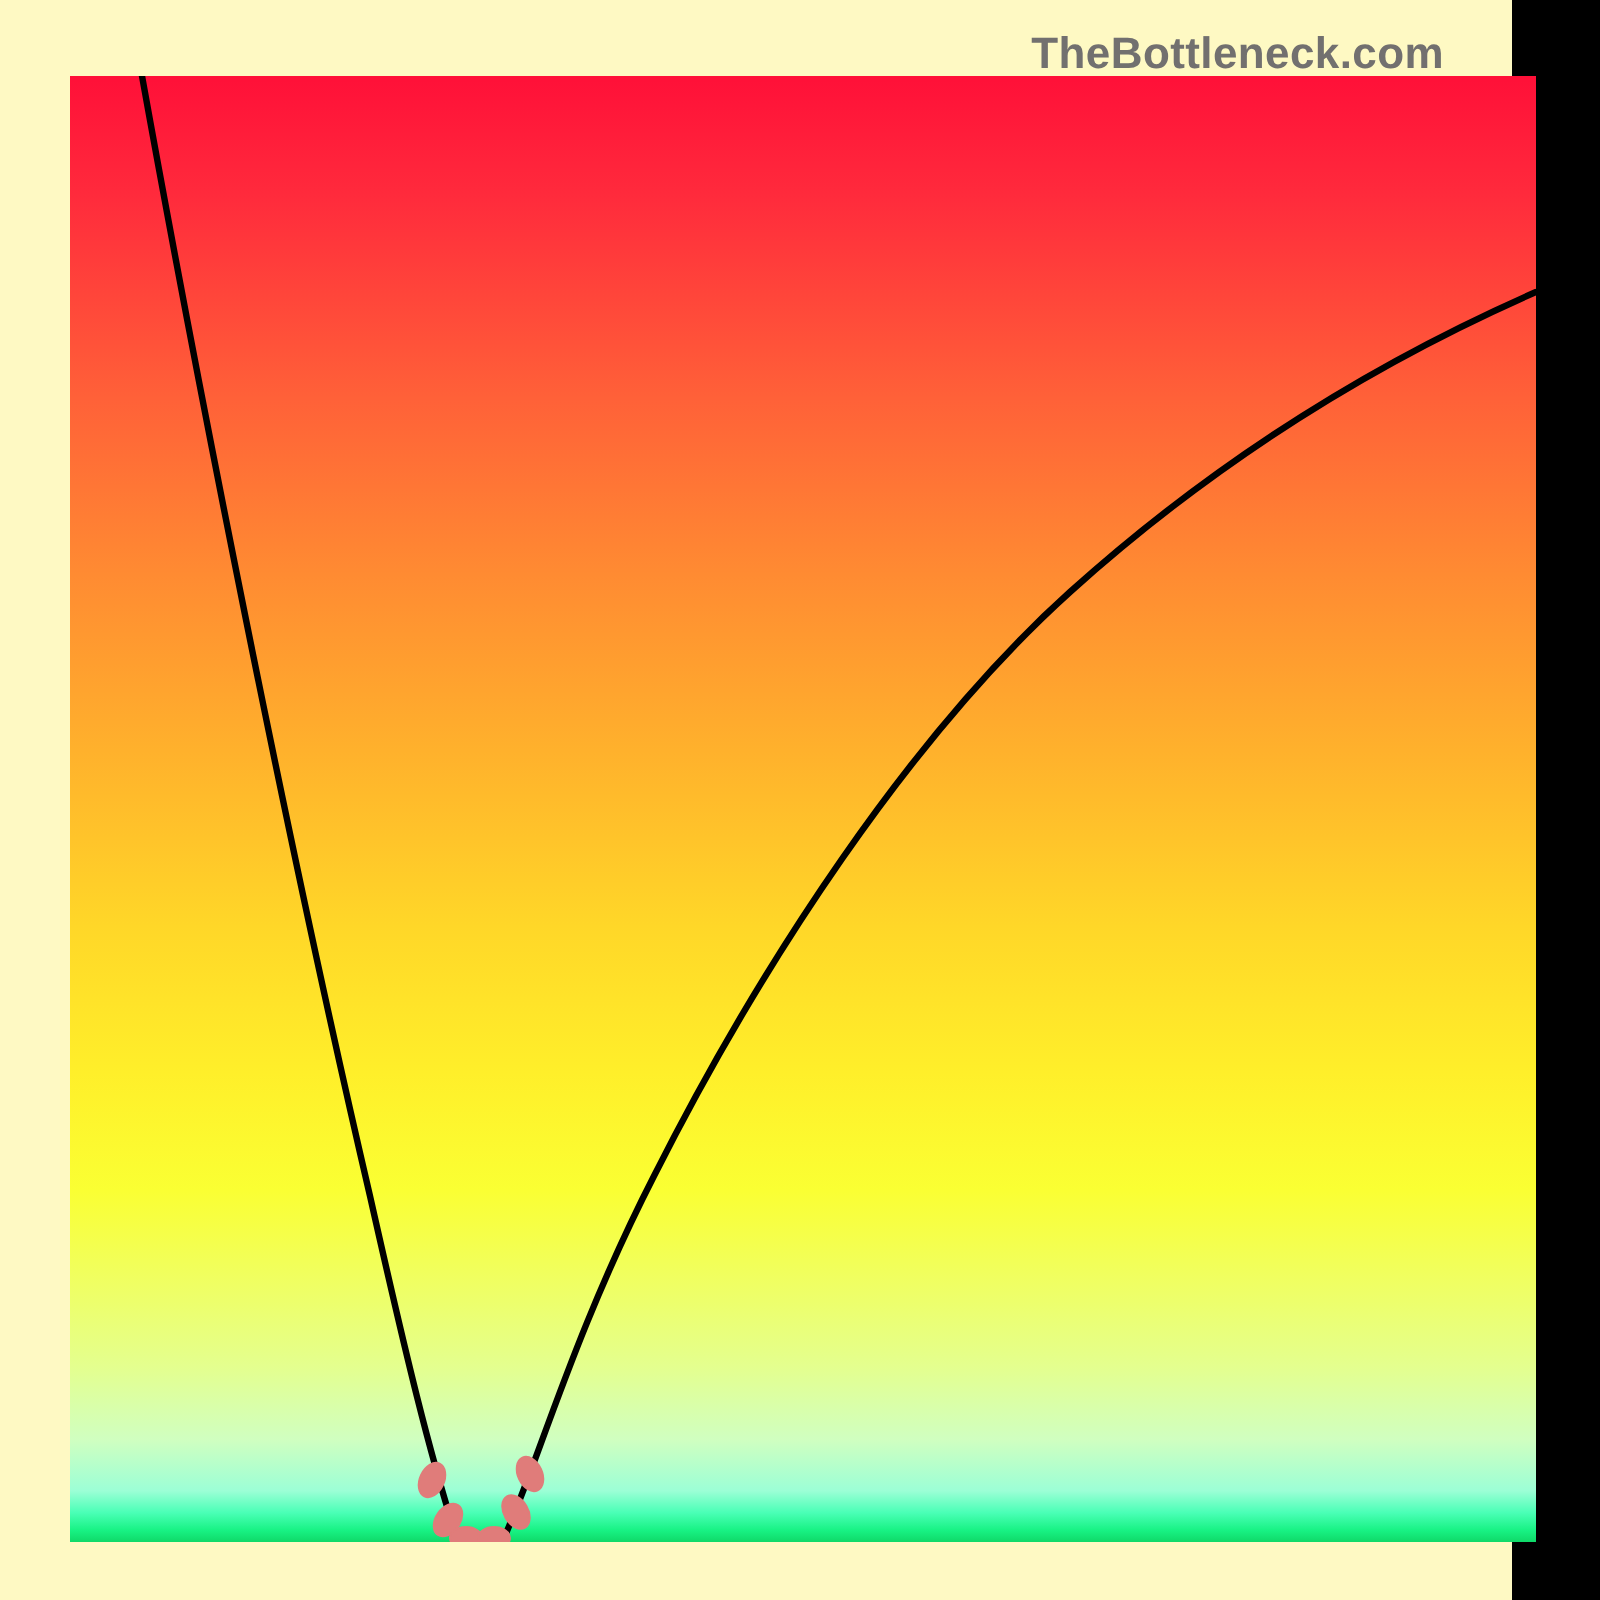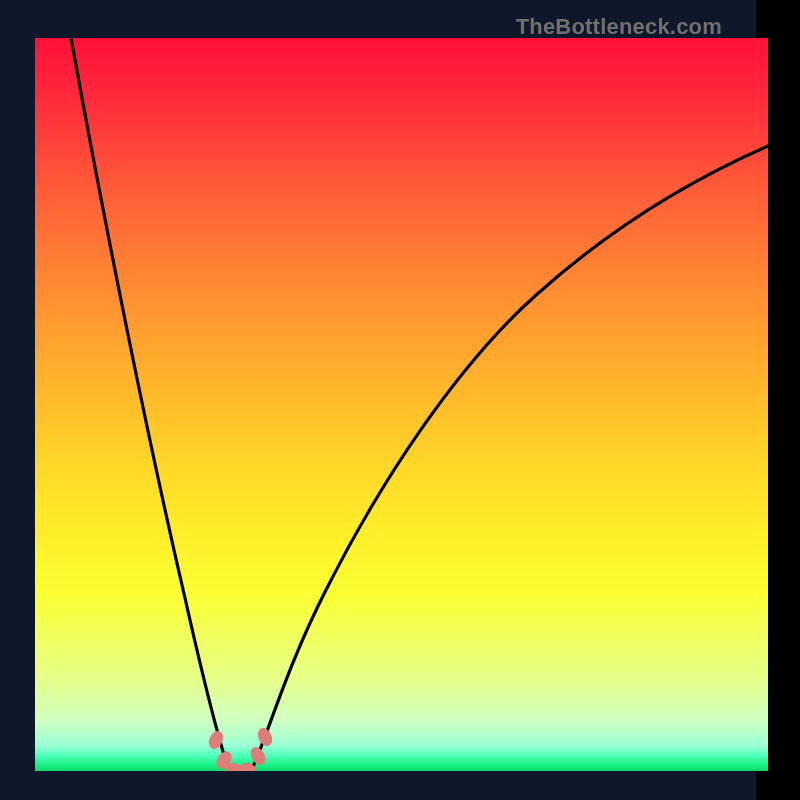--- a/index.html
+++ b/index.html
@@ -9,21 +9,21 @@
     height: 800px;
     background: #000000;
     overflow: hidden;
   }
   .frame {
     position: absolute;
     top: 0;
     left: 0;
     width: 756px;
     height: 800px;
-    background: #0f172a;
+    background: #fef9c3;
   }
   .plot-area {
     position: absolute;
     top: 38px;
     left: 35px;
     width: 733px;
     height: 733px;
     overflow: hidden;
   }
   .gradient {

